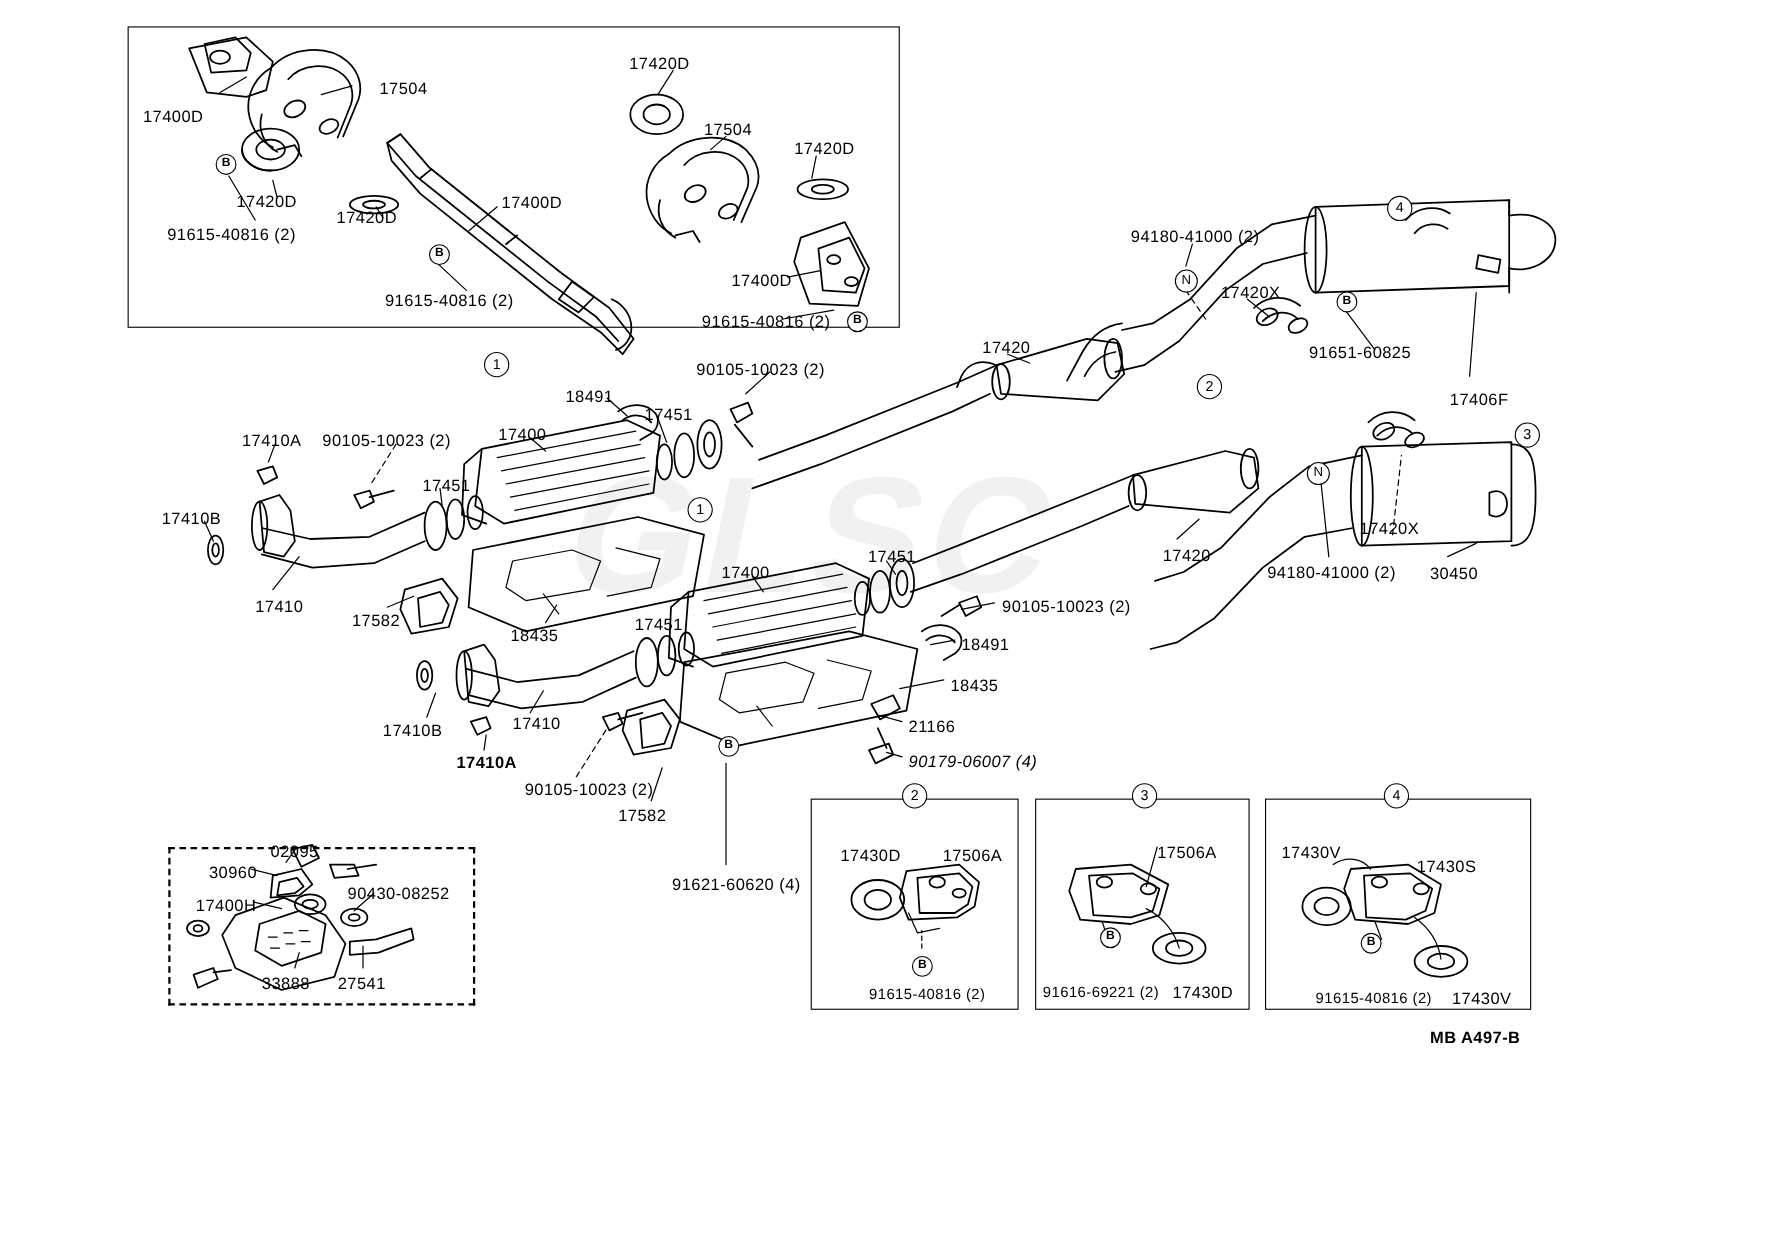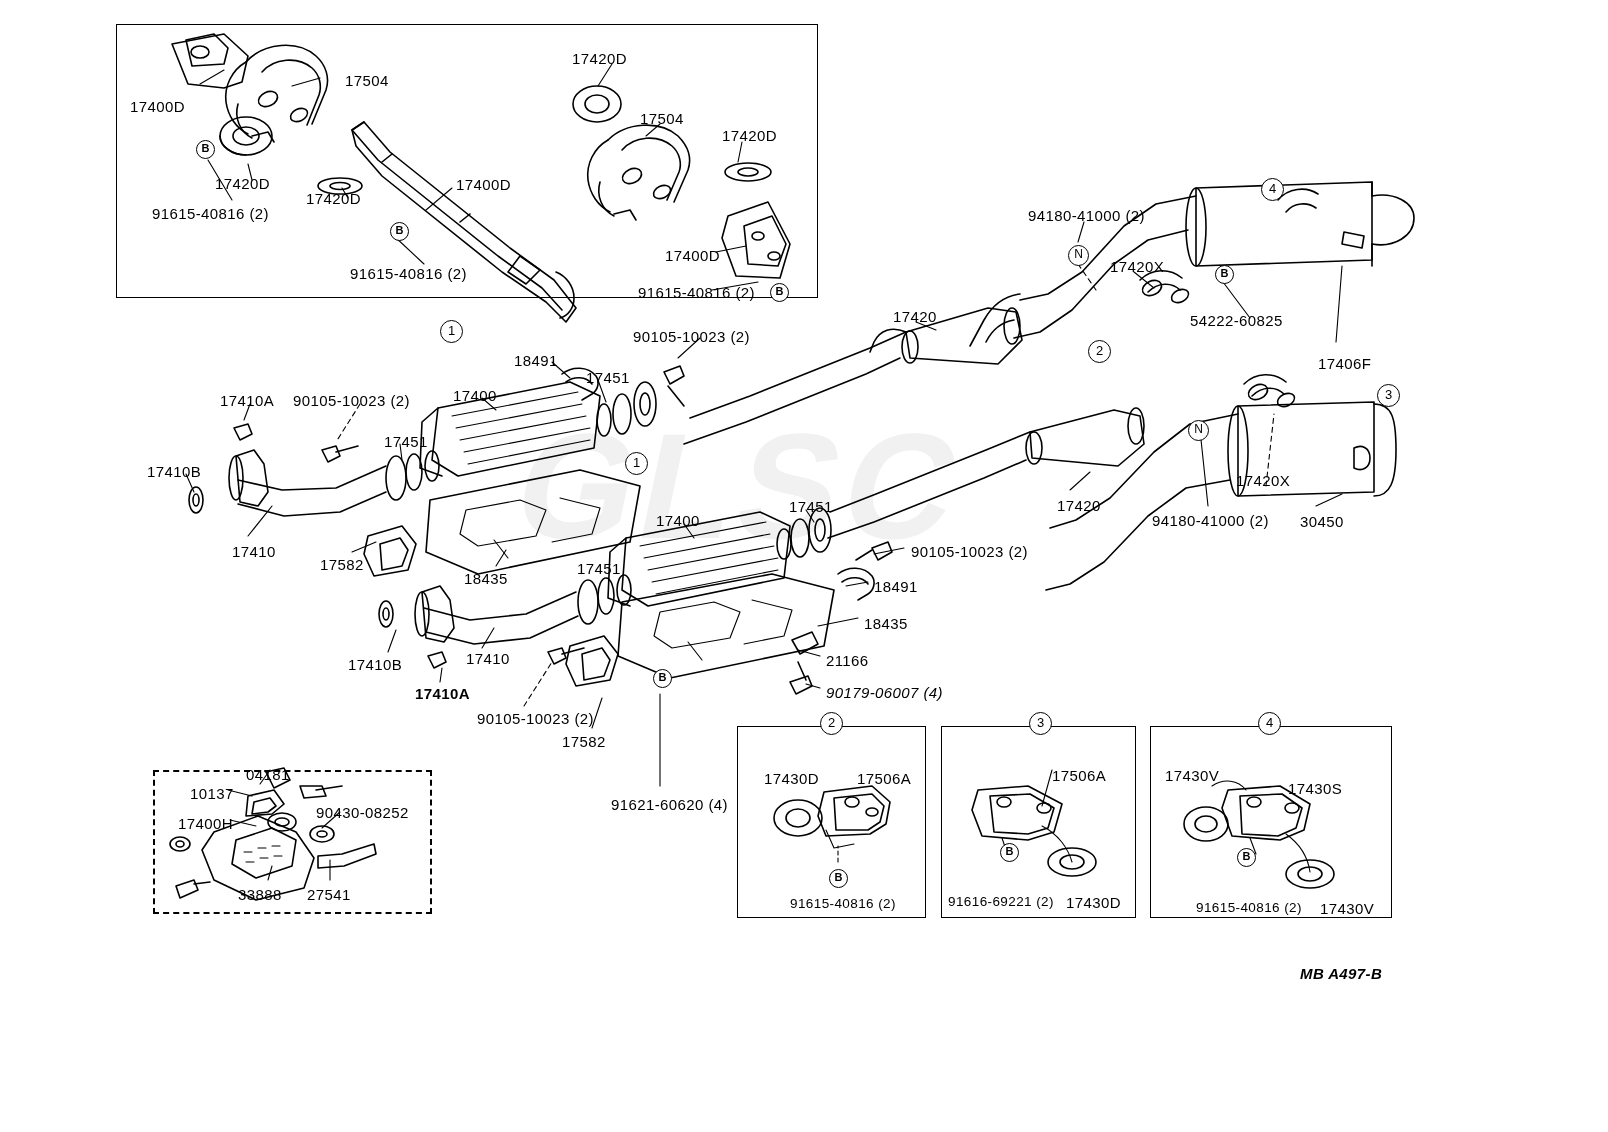--- a/index.html
+++ b/index.html
@@ -330,21 +330,21 @@
   <div class="lbl" style="left:456px;top:176px;">17400D</div>
   <div class="lbl" style="left:350px;top:265px;">91615-40816 (2)</div>
   <div class="lbl" style="left:572px;top:50px;">17420D</div>
   <div class="lbl" style="left:640px;top:110px;">17504</div>
   <div class="lbl" style="left:722px;top:127px;">17420D</div>
   <div class="lbl" style="left:665px;top:247px;">17400D</div>
   <div class="lbl" style="left:638px;top:284px;">91615-40816 (2)</div>
   <div class="lbl" style="left:1028px;top:207px;">94180-41000 (2)</div>
   <div class="lbl" style="left:1110px;top:258px;">17420X</div>
   <div class="lbl" style="left:893px;top:308px;">17420</div>
-  <div class="lbl" style="left:1190px;top:312px;">54222-60825</div>
+  <div class="lbl" style="left:1190px;top:312px;">91651-60825</div>
   <div class="lbl" style="left:1318px;top:355px;">17406F</div>
   <div class="lbl" style="left:633px;top:328px;">90105-10023 (2)</div>
   <div class="lbl" style="left:514px;top:352px;">18491</div>
   <div class="lbl" style="left:586px;top:369px;">17451</div>
   <div class="lbl" style="left:453px;top:387px;">17400</div>
   <div class="lbl" style="left:220px;top:392px;">17410A</div>
   <div class="lbl" style="left:293px;top:392px;">90105-10023 (2)</div>
   <div class="lbl" style="left:384px;top:433px;">17451</div>
   <div class="lbl" style="left:147px;top:463px;">17410B</div>
   <div class="lbl" style="left:232px;top:543px;">17410</div>
@@ -361,37 +361,37 @@
   <div class="lbl" style="left:577px;top:560px;">17451</div>
   <div class="lbl" style="left:864px;top:615px;">18435</div>
   <div class="lbl" style="left:826px;top:652px;">21166</div>
   <div class="lbl" style="left:826px;top:684px;font-style:italic;">90179-06007 (4)</div>
   <div class="lbl" style="left:348px;top:656px;">17410B</div>
   <div class="lbl" style="left:466px;top:650px;">17410</div>
   <div class="lbl bold" style="left:415px;top:685px;">17410A</div>
   <div class="lbl" style="left:477px;top:710px;">90105-10023 (2)</div>
   <div class="lbl" style="left:562px;top:733px;">17582</div>
   <div class="lbl" style="left:611px;top:796px;">91621-60620 (4)</div>
-  <div class="lbl" style="left:246px;top:766px;">04181</div>
-  <div class="lbl" style="left:190px;top:785px;">10137</div>
+  <div class="lbl" style="left:246px;top:766px;">02095</div>
+  <div class="lbl" style="left:190px;top:785px;">30960</div>
   <div class="lbl" style="left:178px;top:815px;">17400H</div>
   <div class="lbl" style="left:316px;top:804px;text-align:center;">90430-08252</div>
   <div class="lbl" style="left:238px;top:886px;">33888</div>
   <div class="lbl" style="left:307px;top:886px;">27541</div>
   <div class="lbl" style="left:764px;top:770px;">17430D</div>
   <div class="lbl" style="left:857px;top:770px;">17506A</div>
   <div class="lbl sm" style="left:790px;top:896px;">91615-40816 (2)</div>
   <div class="lbl" style="left:1052px;top:767px;">17506A</div>
   <div class="lbl sm" style="left:948px;top:894px;">91616-69221 (2)</div>
   <div class="lbl" style="left:1066px;top:894px;">17430D</div>
   <div class="lbl" style="left:1165px;top:767px;">17430V</div>
   <div class="lbl" style="left:1288px;top:780px;">17430S</div>
   <div class="lbl sm" style="left:1196px;top:900px;">91615-40816 (2)</div>
   <div class="lbl" style="left:1320px;top:900px;">17430V</div>
-  <div class="lbl bold" style="left:1300px;top:965px;font-style:italic;">MB A497-B</div>
+  <div class="lbl bold" style="left:1300px;top:935px;">MB A497-B</div>
 
   <div class="circnum" style="left:440px;top:320px;">1</div>
   <div class="circnum" style="left:625px;top:452px;">1</div>
   <div class="circnum" style="left:1261px;top:178px;">4</div>
   <div class="circnum" style="left:1088px;top:340px;">2</div>
   <div class="circnum" style="left:1377px;top:384px;">3</div>
   <div class="circnum" style="left:820px;top:712px;">2</div>
   <div class="circnum" style="left:1029px;top:712px;">3</div>
   <div class="circnum" style="left:1258px;top:712px;">4</div>
 

